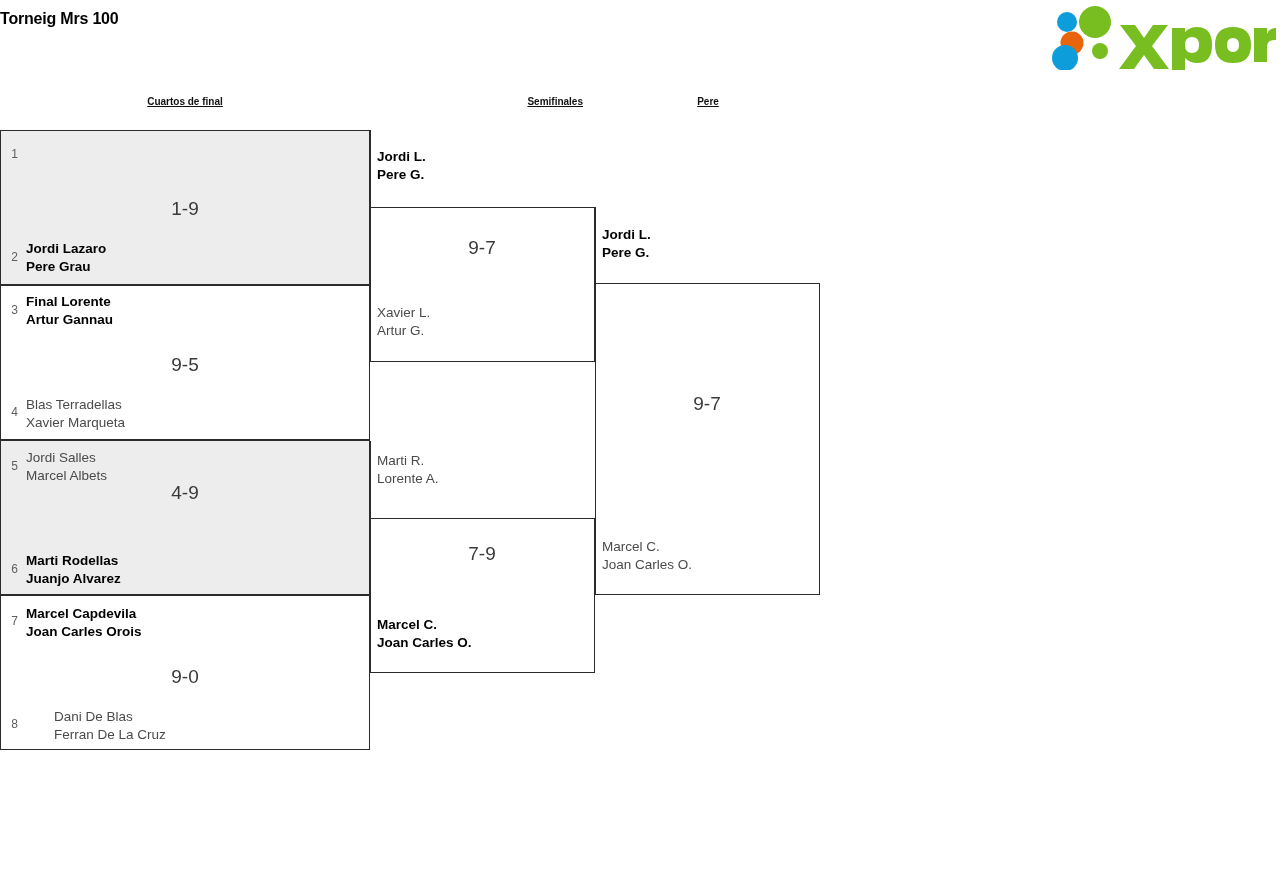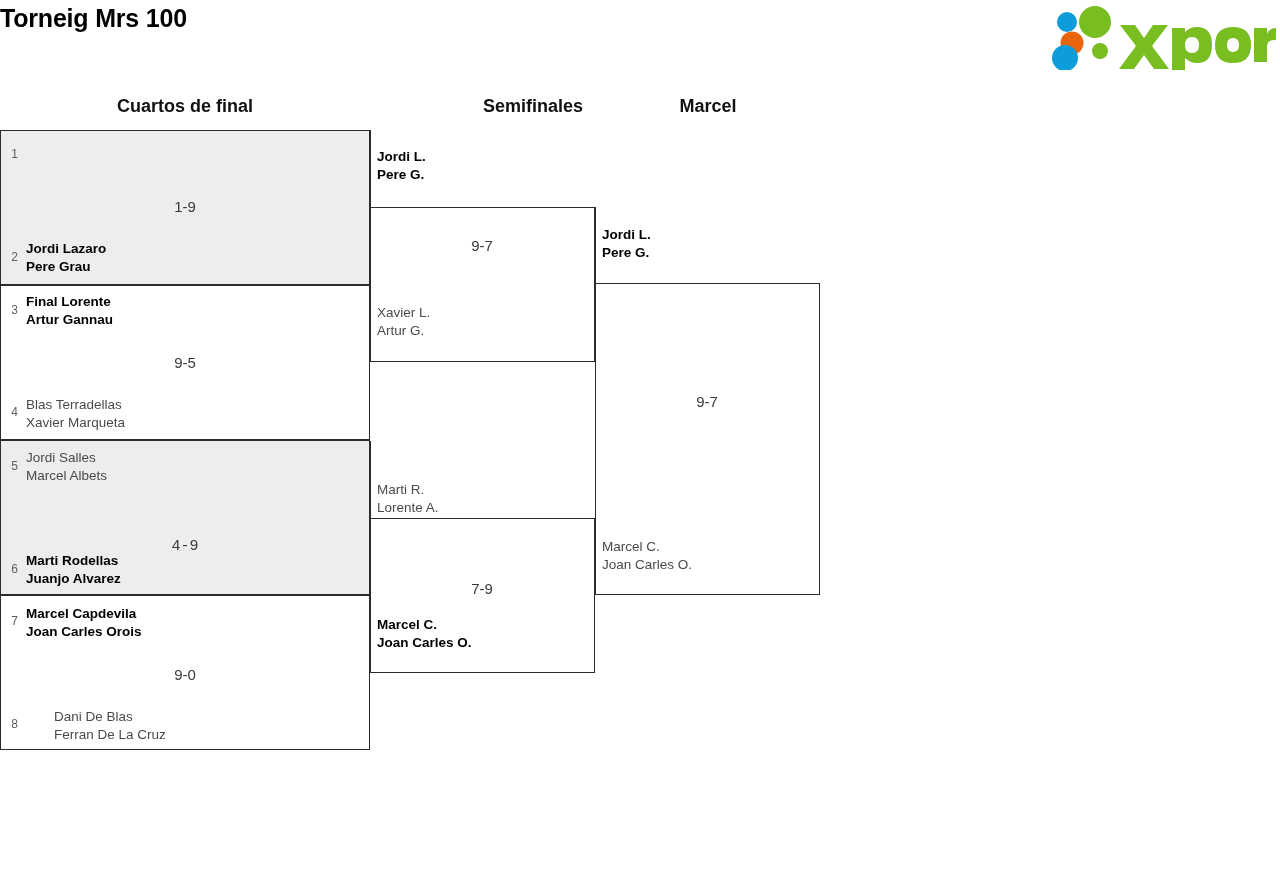--- a/index.html
+++ b/index.html
@@ -11,38 +11,38 @@
     color: #1a1a1a;
     overflow: hidden;
   }
 
   
   #header {
     position: absolute; left: 0; top: 0; width: 1280px; height: 90px;
   }
   #title-block {
     position: absolute; left: 0; top: 2px;
-    font-size: 25px; font-weight: bold; line-height: 33px;
+    font-size: 16px; font-weight: bold; line-height: 33px;
     letter-spacing: -0.2px;
     color: #000000;
   }
   #title-line1, #title-line2 { display: block; white-space: nowrap; }
 
   
   #logo {
     position: absolute; left: 1048px; top: 6px;
     width: 228px; height: 64px;
   }
   #logo svg { display: block; }
 
   
   .round-header {
     position: absolute; top: 96px;
-    font-size: 18px; font-weight: bold; color: #111111;
-    text-align: center; white-space: nowrap;
+    font-size: 10px; font-weight: bold; color: #111111;
+    text-align: center; white-space: nowrap; text-decoration: underline;
   }
   #hdr-r1 { left: 85px; width: 200px; }
   #hdr-r2 { left: 383px; width: 200px; text-align: right; }
   #hdr-r3 { left: 608px; width: 200px; }
 
   
   #bracket { position: absolute; left: 0; top: 0; width: 1280px; height: 883px; }
 
   
   .m1 {
@@ -74,21 +74,21 @@
   .team .ln { display: block; }
 
   .seed {
     position: absolute;
     font-size: 12px; color: #5e5e5e; text-align: right;
     width: 16px; white-space: nowrap;
   }
 
   .score {
     position: absolute;
-    font-size: 15px; color: #3a3a3a;
+    font-size: 19px; color: #3a3a3a;
     text-align: center; white-space: nowrap;
   }
 </style>
 </head>
 <body>
 
 <div id="header">
 
   <div id="title-block">
     <span id="title-line1">Torneig Mrs 100</span>
@@ -113,21 +113,21 @@
       </g>
       <g fill="#78be20">
         <path d="M232 22 h0 z"></path>
       </g>
     </svg>
   </div>
 </div>
 
 <div class="round-header" id="hdr-r1">Cuartos de final</div>
 <div class="round-header" id="hdr-r2">Semifinales</div>
-<div class="round-header" id="hdr-r3">Marcel</div>
+<div class="round-header" id="hdr-r3">Pere</div>
 
 <div id="bracket">
 
   <div class="m1 shaded" style="top:130px; height:155px;"></div>
   <div class="seed" style="left:2px; top:147px;">1</div>
   <div class="score" style="left:85px; top:198px; width:200px;">1-9</div>
   <div class="seed" style="left:2px; top:250px;">2</div>
   <div class="team win" style="left:26px; top:240px;">
     <span class="ln">Jordi Lazaro</span>
     <span class="ln">Pere Grau</span>
@@ -145,21 +145,21 @@
     <span class="ln">Blas Terradellas</span>
     <span class="ln">Xavier Marqueta</span>
   </div>
 
   <div class="m1 shaded" style="top:440px; height:155px;"></div>
   <div class="seed" style="left:2px; top:459px;">5</div>
   <div class="team" style="left:26px; top:449px;">
     <span class="ln">Jordi Salles</span>
     <span class="ln">Marcel Albets</span>
   </div>
-  <div class="score" style="left:85px; top:538px; width:200px;font-family:Liberation Mono, monospace;">4-9</div>
+  <div class="score" style="left:85px; top:482px; width:200px;">4-9</div>
   <div class="seed" style="left:2px; top:562px;">6</div>
   <div class="team win" style="left:26px; top:552px;">
     <span class="ln">Marti Rodellas</span>
     <span class="ln">Juanjo Alvarez</span>
   </div>
 
   <div class="m1" style="top:595px; height:155px;"></div>
   <div class="seed" style="left:2px; top:614px;">7</div>
   <div class="team win" style="left:26px; top:605px;">
     <span class="ln">Marcel Capdevila</span>
@@ -179,25 +179,25 @@
     <span class="ln">Pere G.</span>
   </div>
   <div class="score" style="left:382px; top:237px; width:200px;">9-7</div>
   <div class="team" style="left:377px; top:304px;">
     <span class="ln">Xavier L.</span>
     <span class="ln">Artur G.</span>
   </div>
 
   <div class="mbox" style="left:370px; top:518px; width:225px; height:155px;"></div>
   <div class="stub-up" style="left:370px; top:441px; height:78px;"></div>
-  <div class="team" style="left:377px; top:481px;">
+  <div class="team" style="left:377px; top:452px;">
     <span class="ln">Marti R.</span>
     <span class="ln">Lorente A.</span>
   </div>
-  <div class="score" style="left:382px; top:580px; width:200px;">7-9</div>
+  <div class="score" style="left:382px; top:543px; width:200px;">7-9</div>
   <div class="team win" style="left:377px; top:616px;">
     <span class="ln">Marcel C.</span>
     <span class="ln">Joan Carles O.</span>
   </div>
 
   <div class="mbox" style="left:595px; top:283px; width:225px; height:312px;"></div>
   <div class="stub-up" style="left:595px; top:207px; height:77px;"></div>
   <div class="team win" style="left:602px; top:226px;">
     <span class="ln">Jordi L.</span>
     <span class="ln">Pere G.</span>

